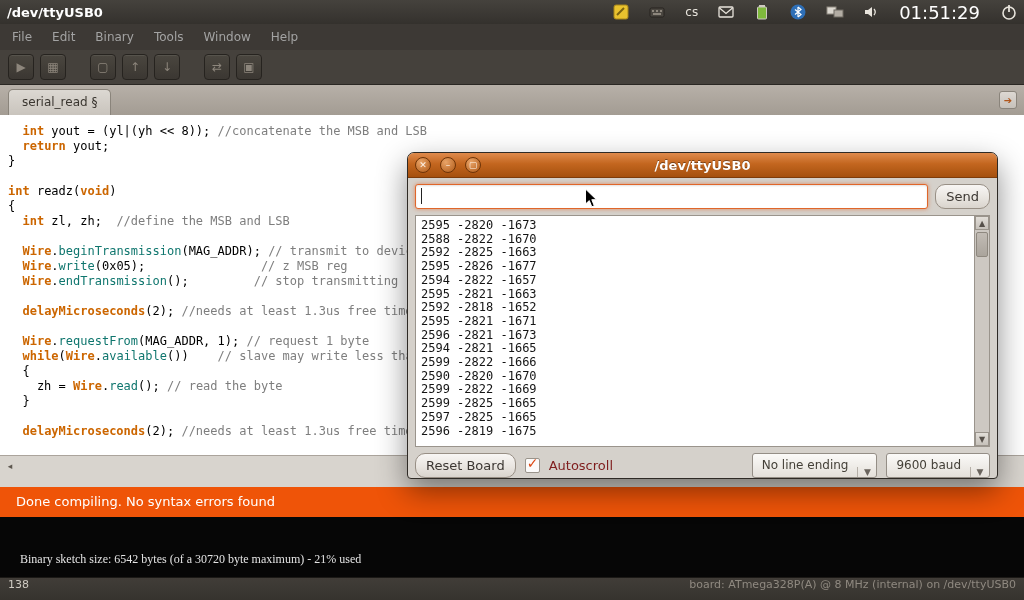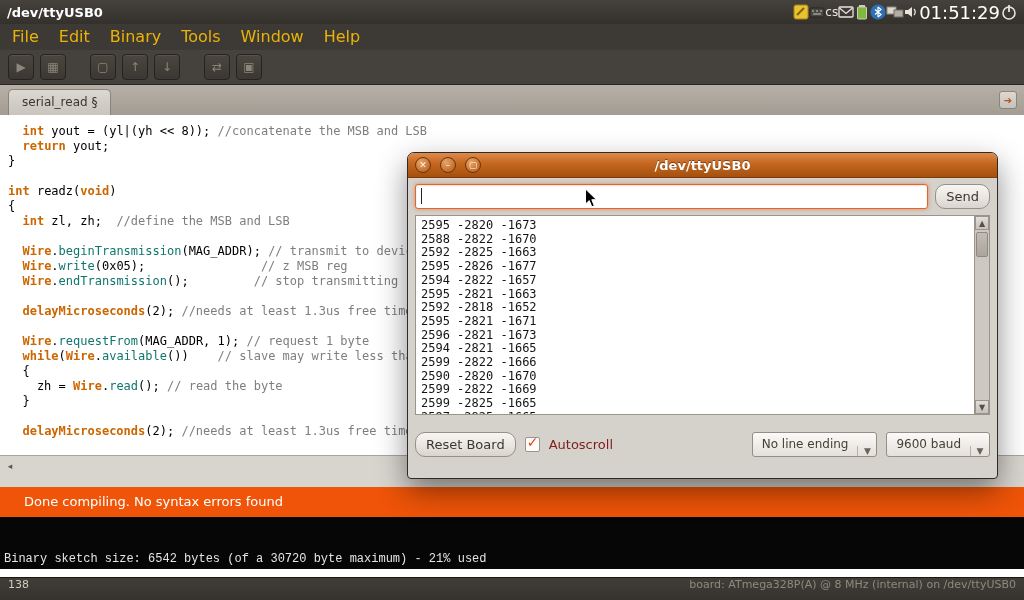--- a/index.html
+++ b/index.html
@@ -4,28 +4,28 @@
 <style>
   *{box-sizing:border-box;margin:0;padding:0}
   html,body{background:#222}
   .screen{position:relative;width:1024px;height:600px;overflow:hidden;background:#fff;
     font-family:"DejaVu Sans",sans-serif}
 
   
   .panel{position:absolute;top:0;left:0;width:1024px;height:24px;
     background:linear-gradient(#45423d,#34312d);display:flex;align-items:center;color:#fff;z-index:5}
   .panel-title{font-weight:bold;font-size:13px;margin-left:7px;color:#fff}
-  .tray{margin-left:auto;display:flex;align-items:center;gap:0;margin-right:6px}
+  .tray{margin-left:auto;display:flex;align-items:center;gap:20px;margin-right:6px}
   .tray-text{font-size:12px;color:#e8e4dc}
   .clock{font-size:18px;color:#fff}
 
   
   .menubar{position:absolute;top:24px;left:0;width:1024px;height:26px;background:#3d3935;
     display:flex;align-items:center;padding-left:2px;z-index:5}
-  .menu-item{color:#eab308;font-size:16px;padding:0 10px;line-height:26px;cursor:default}
+  .menu-item{color:#a3a3a3;font-size:12px;padding:0 10px;line-height:26px;cursor:default}
 
   
   .toolbar{position:absolute;top:50px;left:0;width:1024px;height:35px;background:#45413c;
     border-bottom:1px solid #2a2723;display:flex;align-items:center;gap:6px;padding-left:8px;z-index:5}
   .tool-btn{width:26px;height:26px;border:1px solid #26231f;border-radius:4px;
     background:linear-gradient(#4a463f,#3b3732);box-shadow:inset 0 1px 0 rgba(255,255,255,.07);
     color:#8d867c;font-size:12px;display:flex;align-items:center;justify-content:center}
   .group-start{margin-left:18px}
 
   
@@ -47,23 +47,23 @@
   .seg-c{color:#7e7e7e}
   .seg-p{color:#000}
 
   .editor-bottom{position:absolute;top:455px;left:0;width:1024px;height:32px;background:#d8d4ce;
     border-top:1px solid #aba49c}
   .hscroll-left{position:absolute;left:3px;top:3px;width:14px;height:13px;color:#5e5850;font-size:9px;
     display:flex;align-items:center;justify-content:center}
 
   
   .statusbar{position:absolute;top:487px;left:0;width:1024px;height:30px;background:#ef5408;
-    color:#fff;font-size:13px;line-height:30px;padding-left:24px}
-  .console{position:absolute;top:517px;left:0;width:1024px;height:52px;background:#060606;
-    color:#e4e4e4;font-family:Liberation Mono, monospace;font-size:12px;padding:35px 8px 0 4px}
+    color:#fff;font-size:13px;line-height:30px;padding-left:16px}
+  .console{position:absolute;top:517px;left:0;width:1024px;height:60px;background:#060606;
+    color:#e4e4e4;font-family:Liberation Serif, serif;font-size:12px;padding:35px 8px 0 20px}
   .footer{position:absolute;top:577px;left:0;width:1024px;height:23px;
     background:linear-gradient(#413d38,#36332e);border-top:1px solid #1b1916;
     display:flex;align-items:flex-start;padding:0 8px}
   .footer-line{color:#cfcac2;font-size:11px}
   .footer-board{margin-left:auto;color:#8f8980;font-size:11px}
 
   
   .dialog{position:absolute;left:407px;top:152px;width:591px;height:327px;background:#d5d1cb;
     border:1px solid #2e2a25;border-radius:7px 7px 4px 4px;box-shadow:0 12px 30px rgba(0,0,0,.45);z-index:20}
   .dialog-title{position:relative;height:25px;border-radius:6px 6px 0 0;
@@ -77,21 +77,21 @@
     text-shadow:0 -1px 0 rgba(0,0,0,.4)}
 
   .input-row{display:flex;align-items:center;gap:7px;padding:6px 7px 3px 7px}
   .serial-input{flex:1;height:25px;border:1px solid #e0662a;border-radius:3px;background:#fff;
     box-shadow:0 0 4px rgba(224,102,42,.65), inset 0 1px 2px rgba(0,0,0,.12);
     padding:0 6px;font-size:12px;font-family:"DejaVu Sans",sans-serif;outline:none}
   .btn{height:25px;background:linear-gradient(#f8f6f4 0%,#e9e5e0 55%,#d9d4cd 100%);
     border:1px solid #988f85;border-radius:10px;color:#3c3733;font-size:13px;
     font-family:"DejaVu Sans",sans-serif;padding:0 10px}
 
-  .output-wrap{position:relative;margin:3px 7px 11px 7px;height:200px;background:#fff;border:1px solid #9a948c}
+  .output-wrap{position:relative;margin:3px 7px 0 7px;height:232px;background:#fff;border:1px solid #9a948c}
   .serial-lines{padding:3px 5px;font-family:"DejaVu Sans Mono",monospace;font-size:12px;
     line-height:13.7px;color:#141414;overflow:hidden;height:100%}
   .serial-line{white-space:pre}
   .vscroll{position:absolute;top:0;right:0;bottom:0;width:15px;background:#cdc8c2;border-left:1px solid #9a948c}
   .vs-btn{position:absolute;left:0;width:14px;height:14px;color:#56504a;font-size:8px;
     display:flex;align-items:center;justify-content:center;background:linear-gradient(#e2ded8,#c6c1ba);
     border:1px solid #9a948c}
   .vs-up{top:0}
   .vs-down{bottom:0}
   .vs-thumb{position:absolute;left:1px;right:1px;top:16px;height:25px;border-radius:2px;

